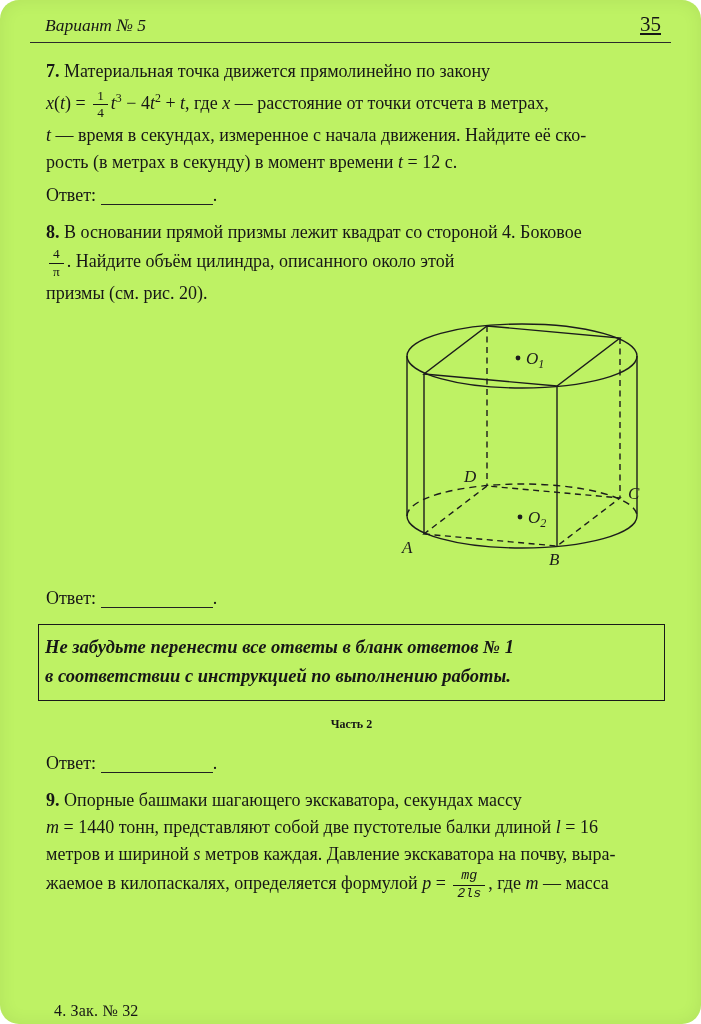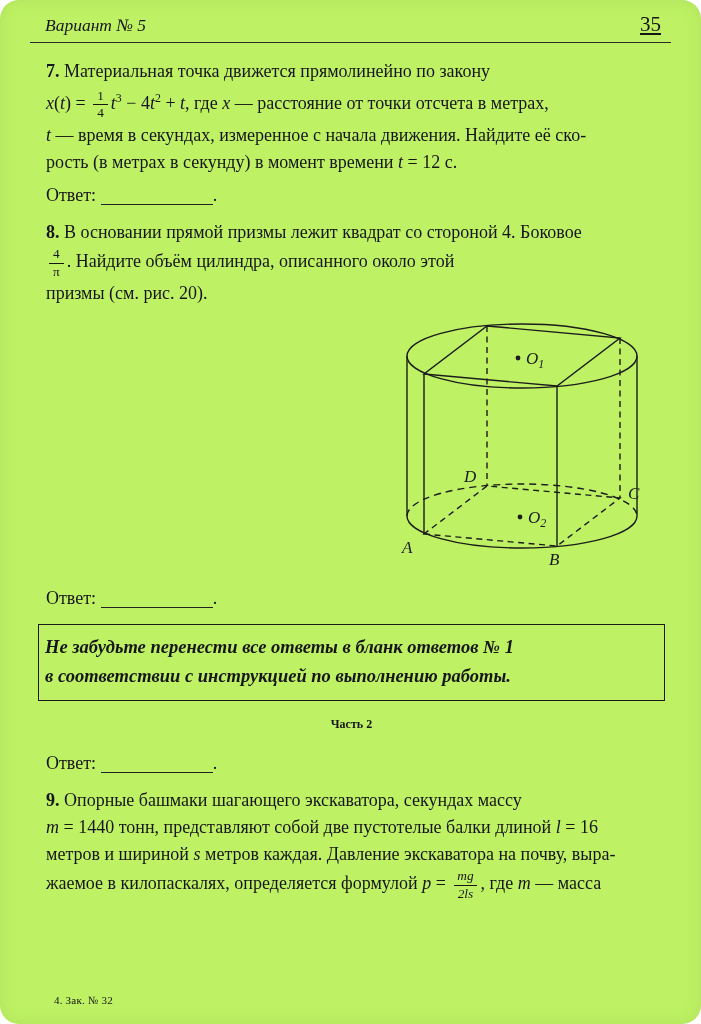--- a/index.html
+++ b/index.html
@@ -26,34 +26,34 @@
   .tk-b { font-weight:700; }
   .tk-i { font-style:italic; }
   .tk-sup { font-size:0.66em; vertical-align:super; }
   .frac {
     display:inline-flex; flex-direction:column; align-items:center;
     vertical-align:middle; font-size:0.74em; line-height:1.25;
     margin:0 3px; text-align:center;
   }
   .frac .num, .frac .den { padding:0 4px; }
   .frac .den { border-top:1.3px solid #161616; }
-  .frac.it { font-style:italic; }
+  .frac.it { font-style:italic;font-family:Liberation Mono, monospace; }
   .blank {
     display:inline-block; height:1.02em; border-bottom:1.5px solid #222;
     vertical-align:text-bottom;
   }
   .figure-wrap { text-align:right; margin:6px 0 2px; }
   .figure-caption { font-size:18px; margin-top:3px; }
   .notice-box {
     border:1.8px solid #1a1a1a; margin:12px -8px 10px -8px;
     padding:8px 6px 9px; font-style:italic; font-weight:700;
     font-size:18.5px; line-height:29px;
   }
   .part2-title { text-align:center; font-weight:700; font-size:12px; margin:2px 0 12px; }
-  .imprint { position:absolute; left:54px; bottom:18px; font-size:11px; letter-spacing:0.2px; }
+  .imprint { position:absolute; left:54px; bottom:4px; font-size:16px; letter-spacing:0.2px; }
   svg text { font-family:"Liberation Serif", serif; }
 </style>
 </head>
 <body>
 
 <div class="page">
 
   <div class="header">
     <span class="variant">Вариант № 5</span>
     <span class="pagenum">35</span>

